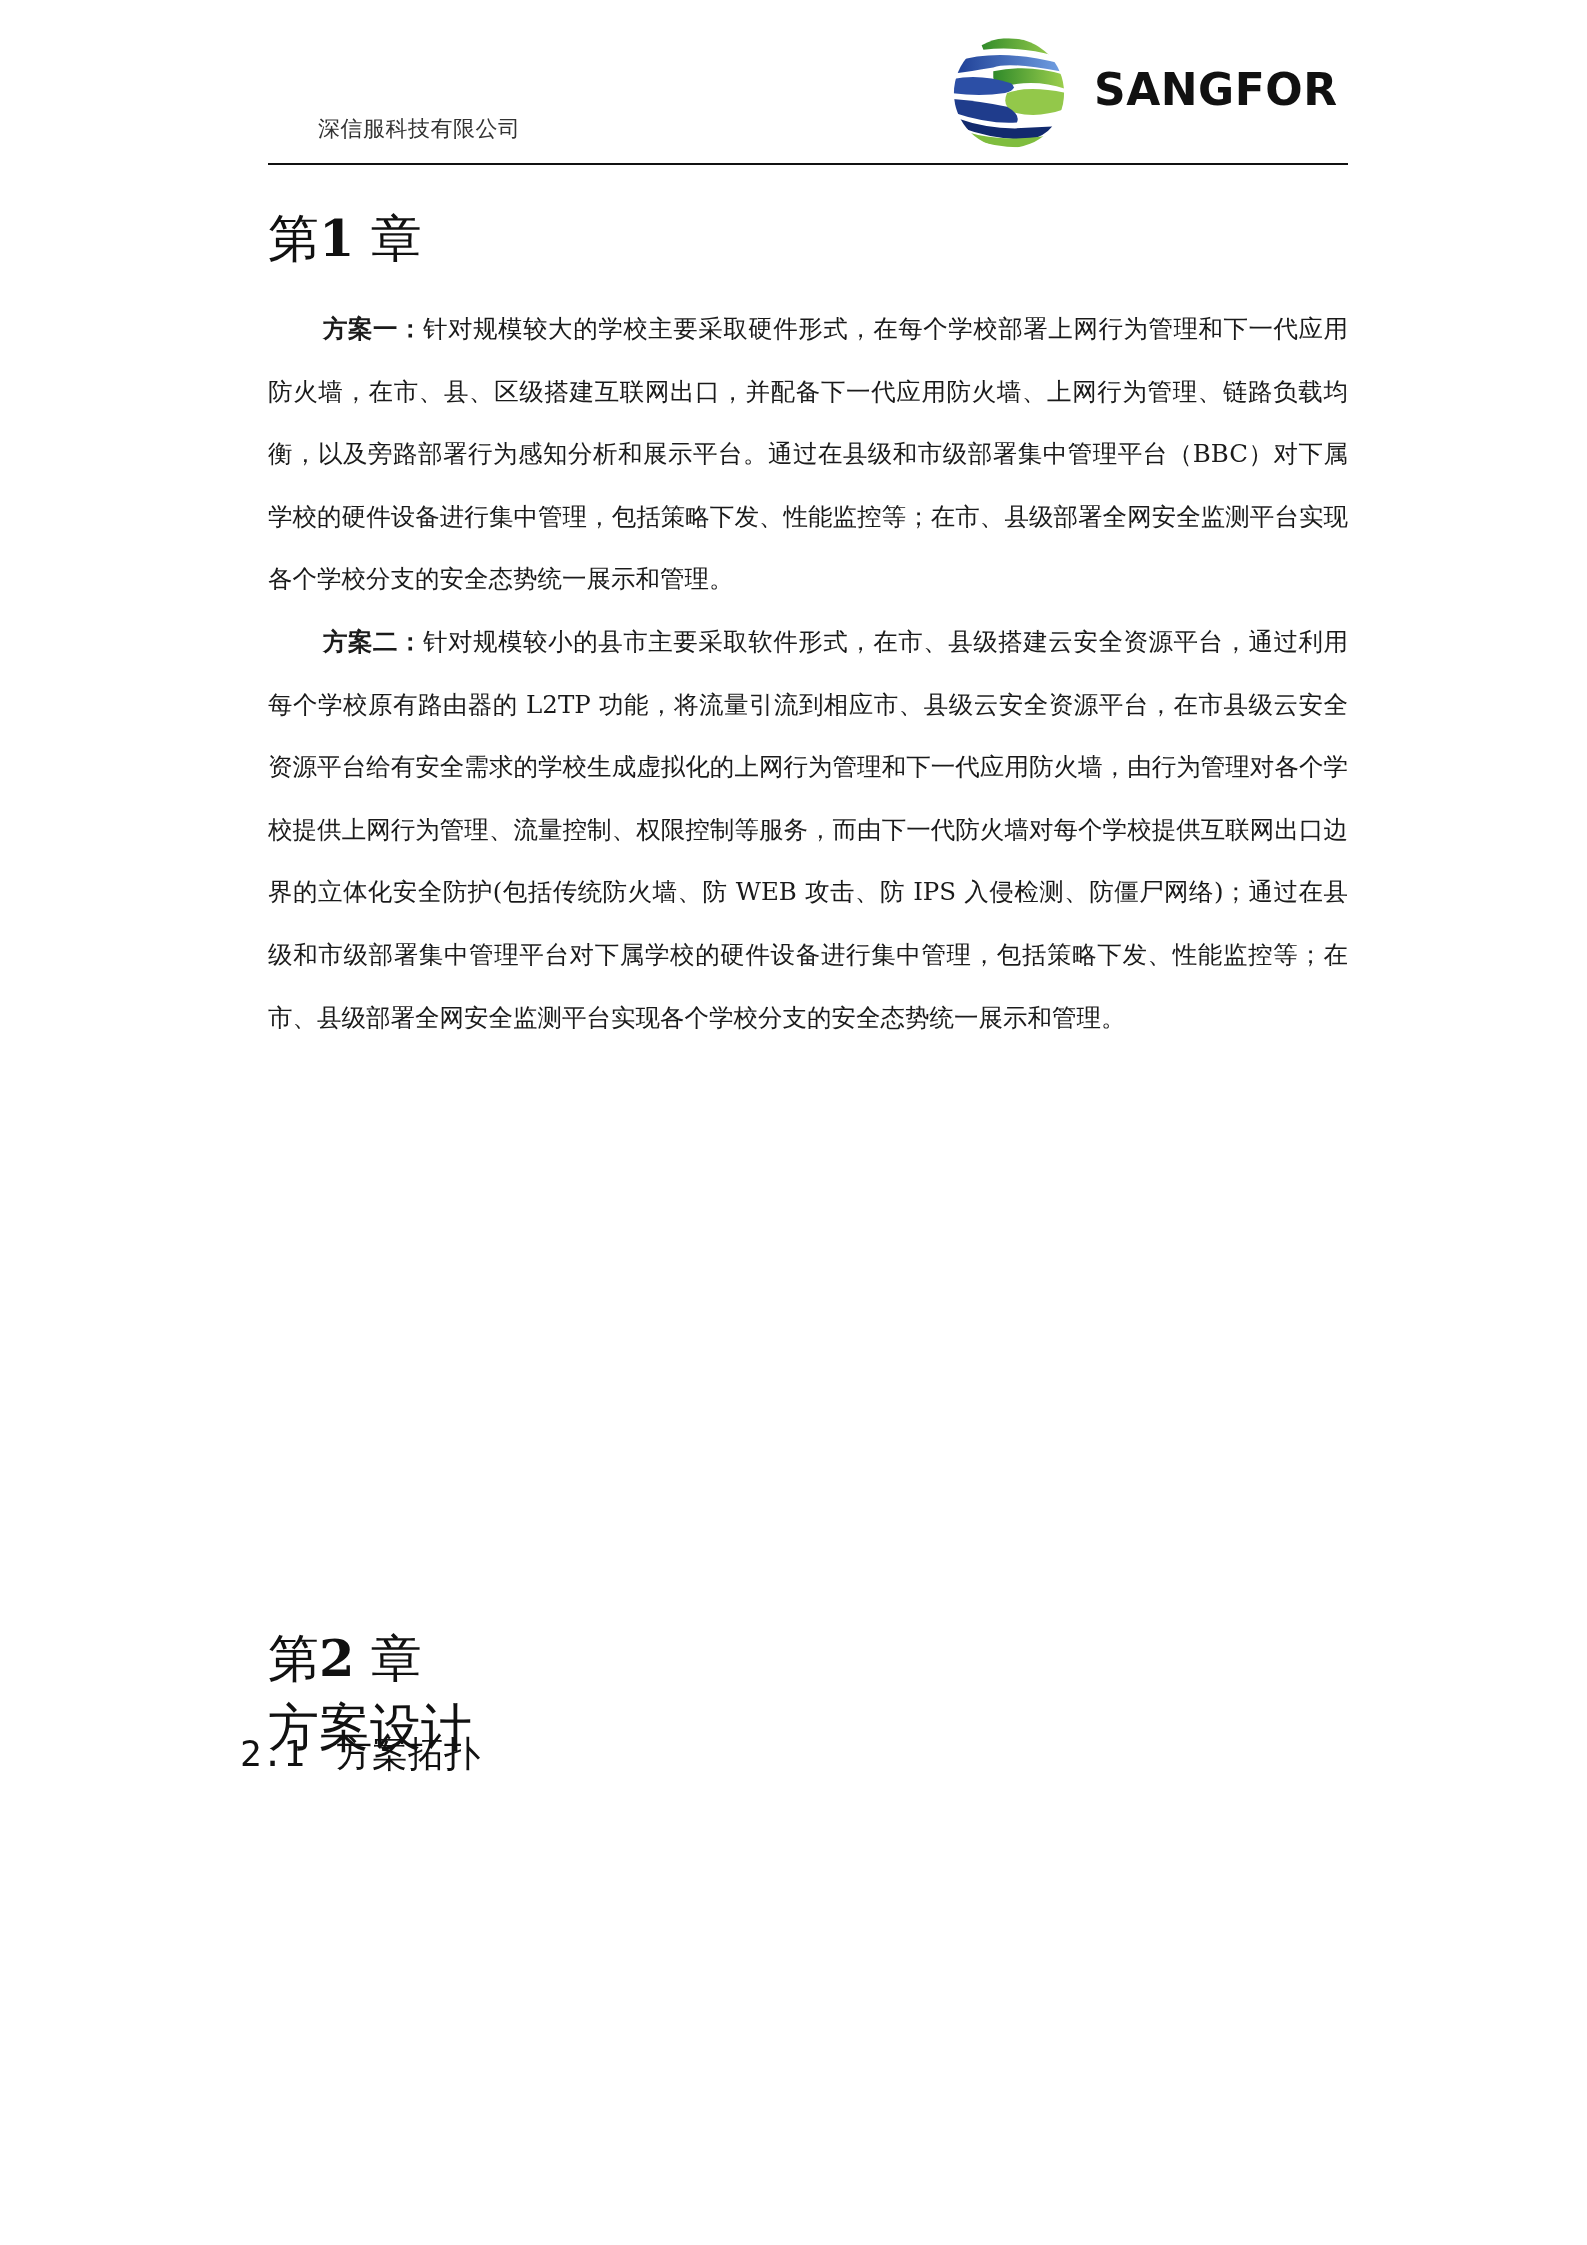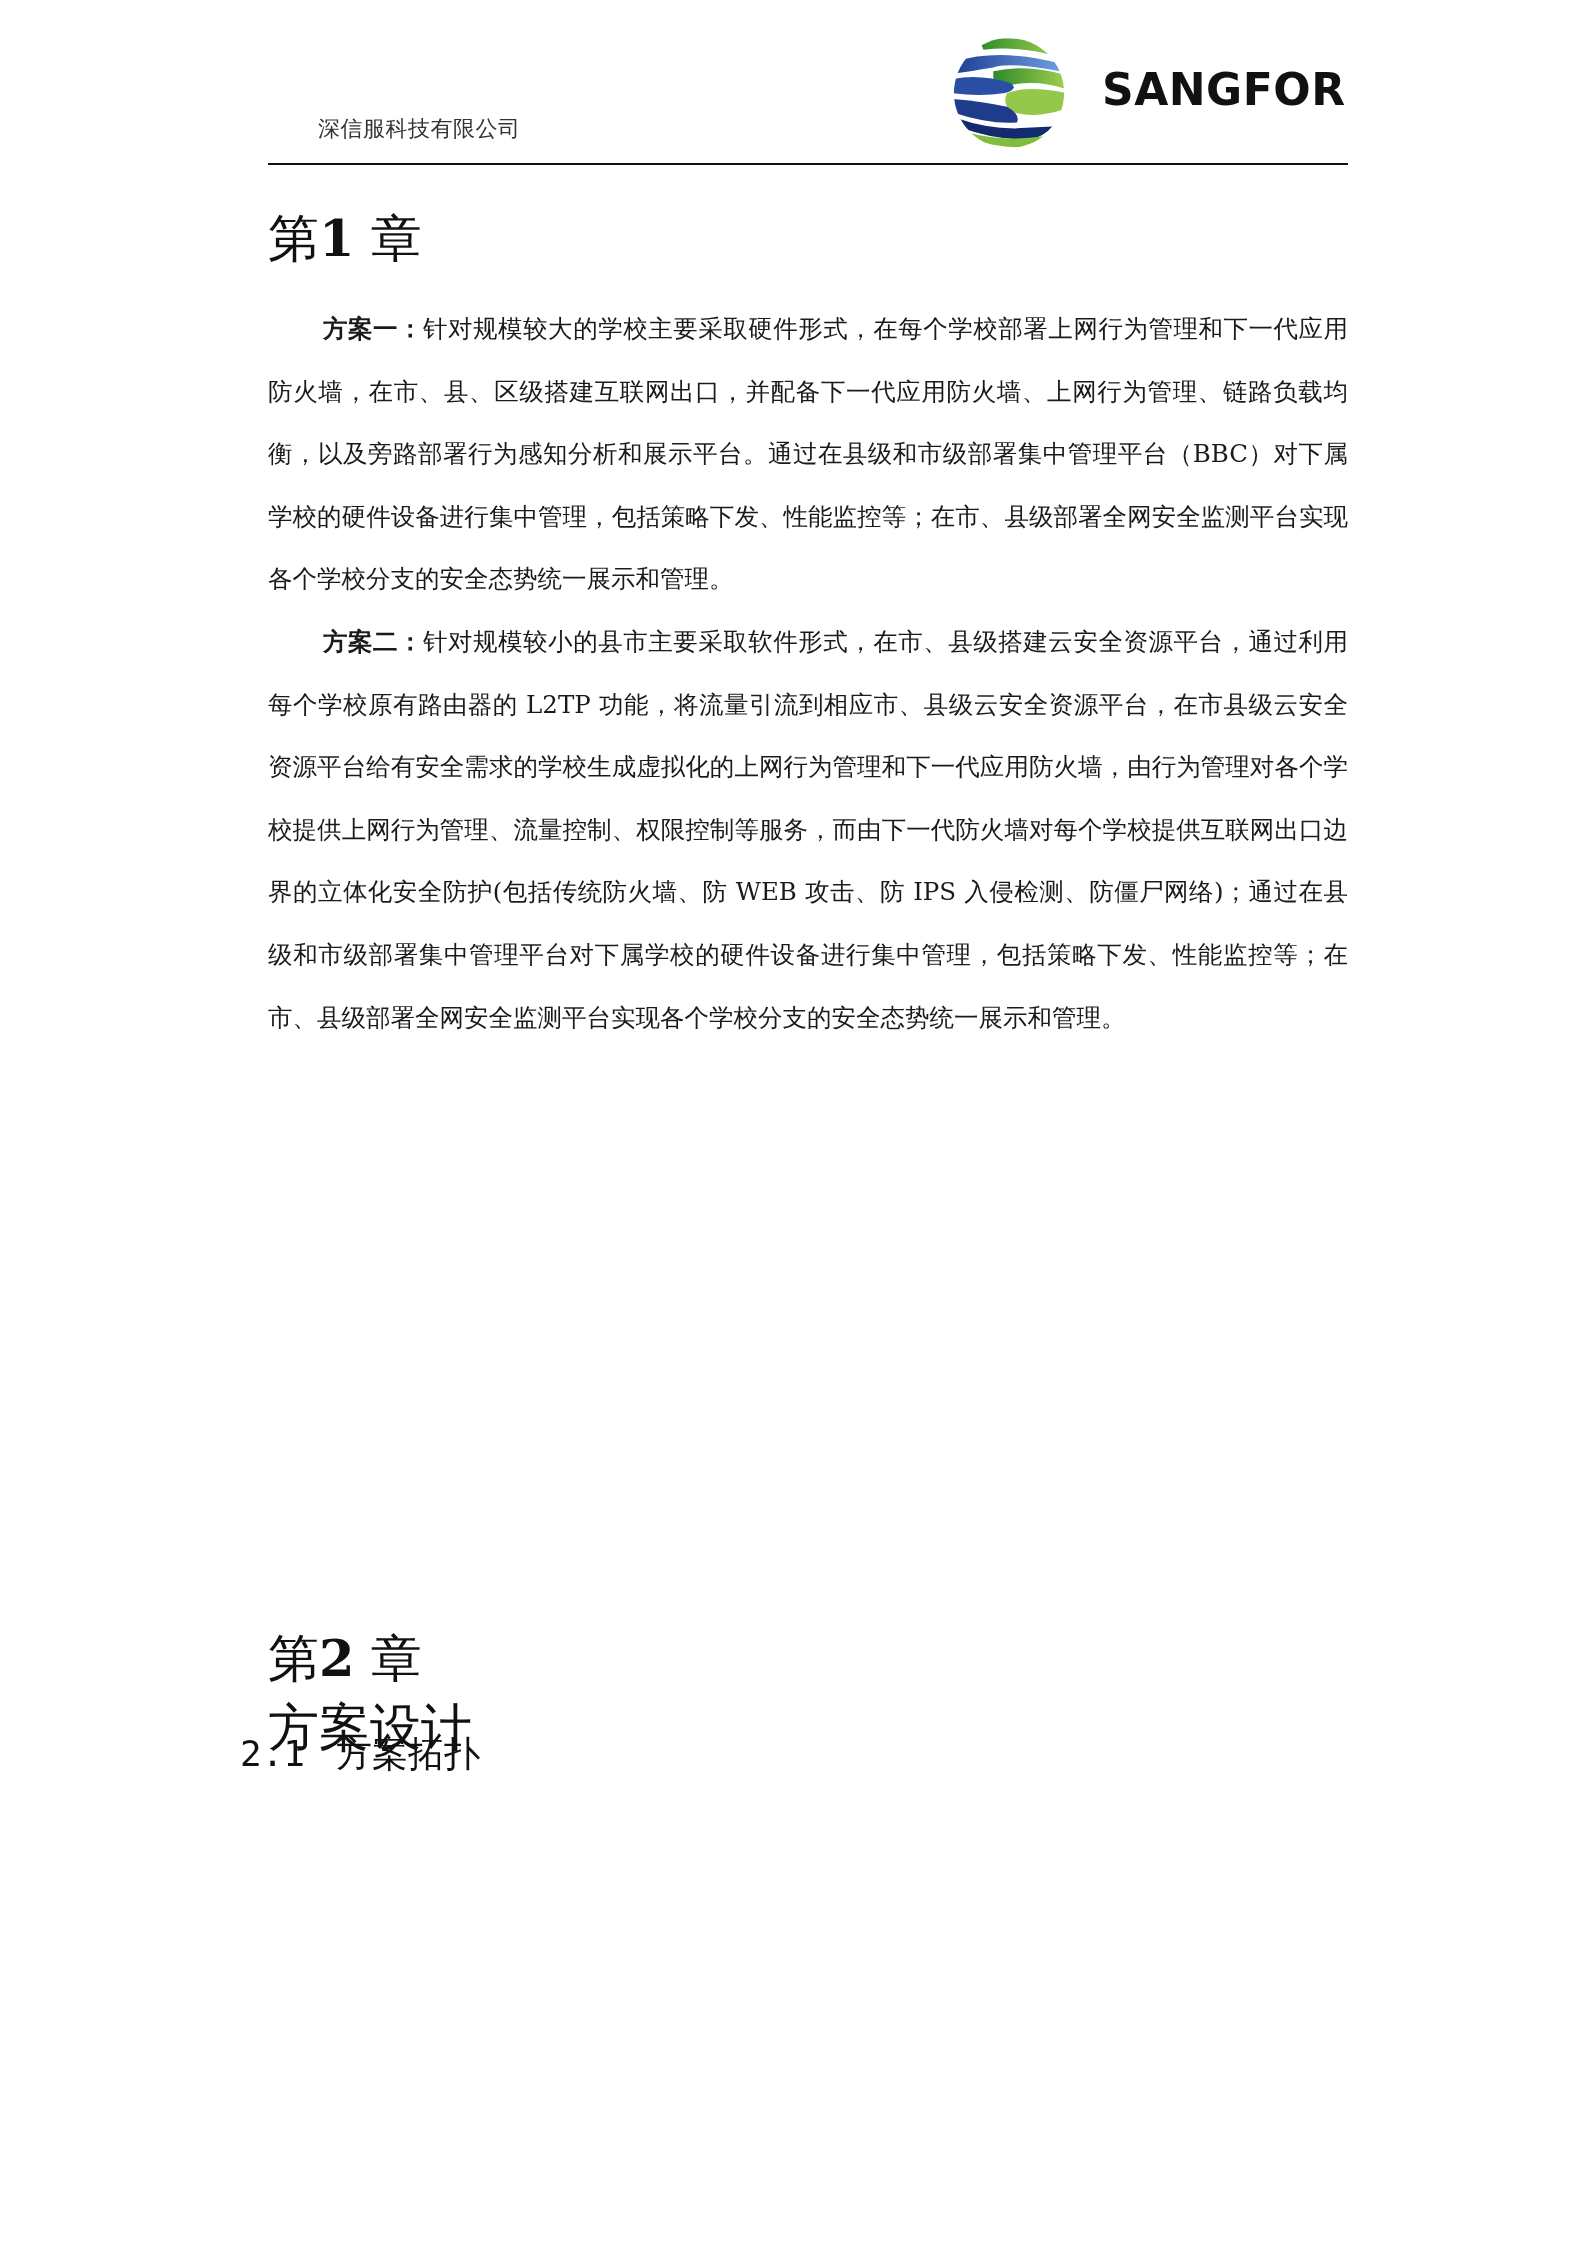--- a/index.html
+++ b/index.html
@@ -13,21 +13,21 @@
     font-size: 22px; color: #333; letter-spacing: 0.5px;
   }
   .logo {
     position: absolute; left: 950px; top: 34px;
     display: flex; align-items: center;
   }
   .logo svg { width: 118px; height: 118px; }
   .logo-text {
     font-family: "DejaVu Sans", "Liberation Sans", sans-serif;
     font-weight: bold; font-size: 44px; color: #111;
-    margin-left: 34px; letter-spacing: 0.5px; margin-top: -8px;
+    margin-left: 26px; letter-spacing: 0.5px; margin-top: -8px;
   }
   .header-rule {
     position: absolute; left: 268px; top: 163px; width: 1080px;
     height: 0; border-top: 2px solid #111;
   }
   .chapter {
     position: absolute; left: 268px; font-size: 51px; color: #111;
     display: flex; align-items: baseline;
   }
   .chapter .num { width: 198px; }

